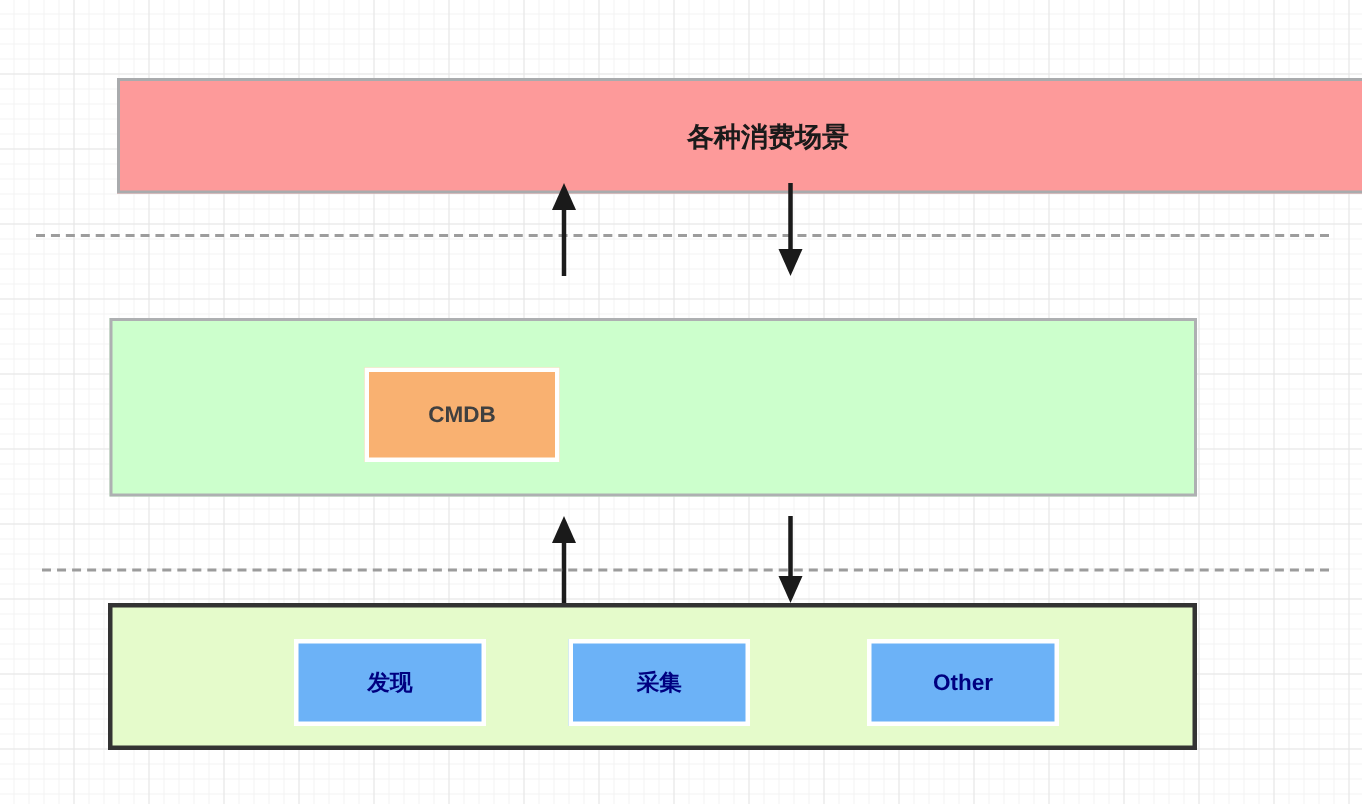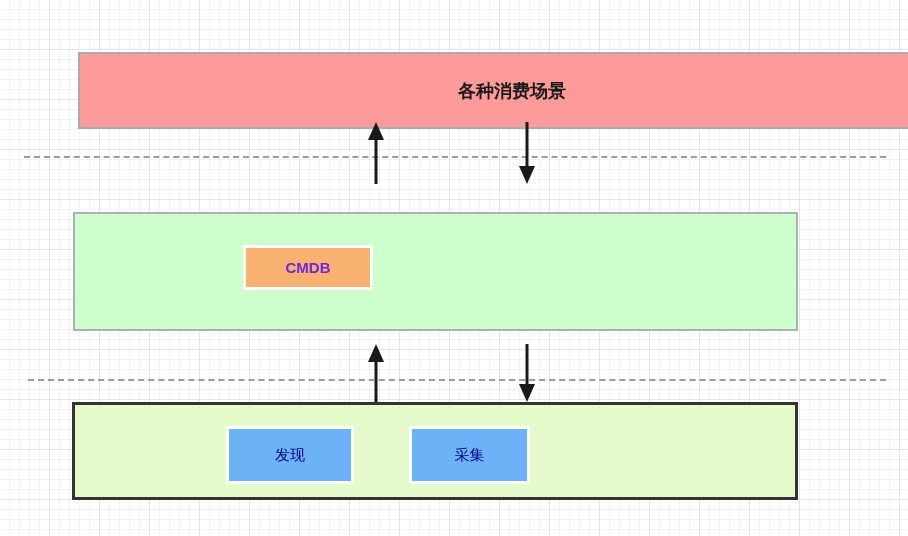--- a/index.html
+++ b/index.html
@@ -73,40 +73,39 @@
     width: 726px;
     height: 98px;
     background: #e5fbcb;
     border: 3px solid #333333;
   }
 
   
   .box-orange {
     background: #f9b171;
     border: 3px solid #ffffff;
-    color: #6d28d9;
+    color: #404040;
     font-size: 15px;
     font-weight: bold;
     top: 245px;
-    height: 45px;
+    height: 63px;
     width: 130px;
   }
   #node-cmdb      { left: 243px; }
   #node-data-engine { left: 499px; }
 
   
   .box-blue {
     background: #6cb2f7;
     border: 3px solid #ffffff;
     color: #000080;
     font-size: 15px;
-    font-weight: normal;
+    font-weight: bold;
     top: 426px;
     height: 58px;
-    margin-left: 30px;
   }
   #node-discover { left: 196px; width: 128px; }
   #node-collect  { left: 379px; width: 121px; }
   #node-other    { left: 578px; width: 128px; }
 
   
   .dashed-divider {
     position: absolute;
     height: 0;
     border-top: 2px dashed #9c9c9c;
@@ -167,14 +166,17 @@
   <div class="box" id="layer-collection"></div>
 
   <div class="box box-blue" id="node-discover">
     <span>发现</span>
   </div>
 
   <div class="box box-blue" id="node-collect">
     <span>采集</span>
   </div>
 
+  <div class="box box-blue" id="node-other">
+    <span>Other</span>
+  </div>
 
 </div>
 
 </body></html>

